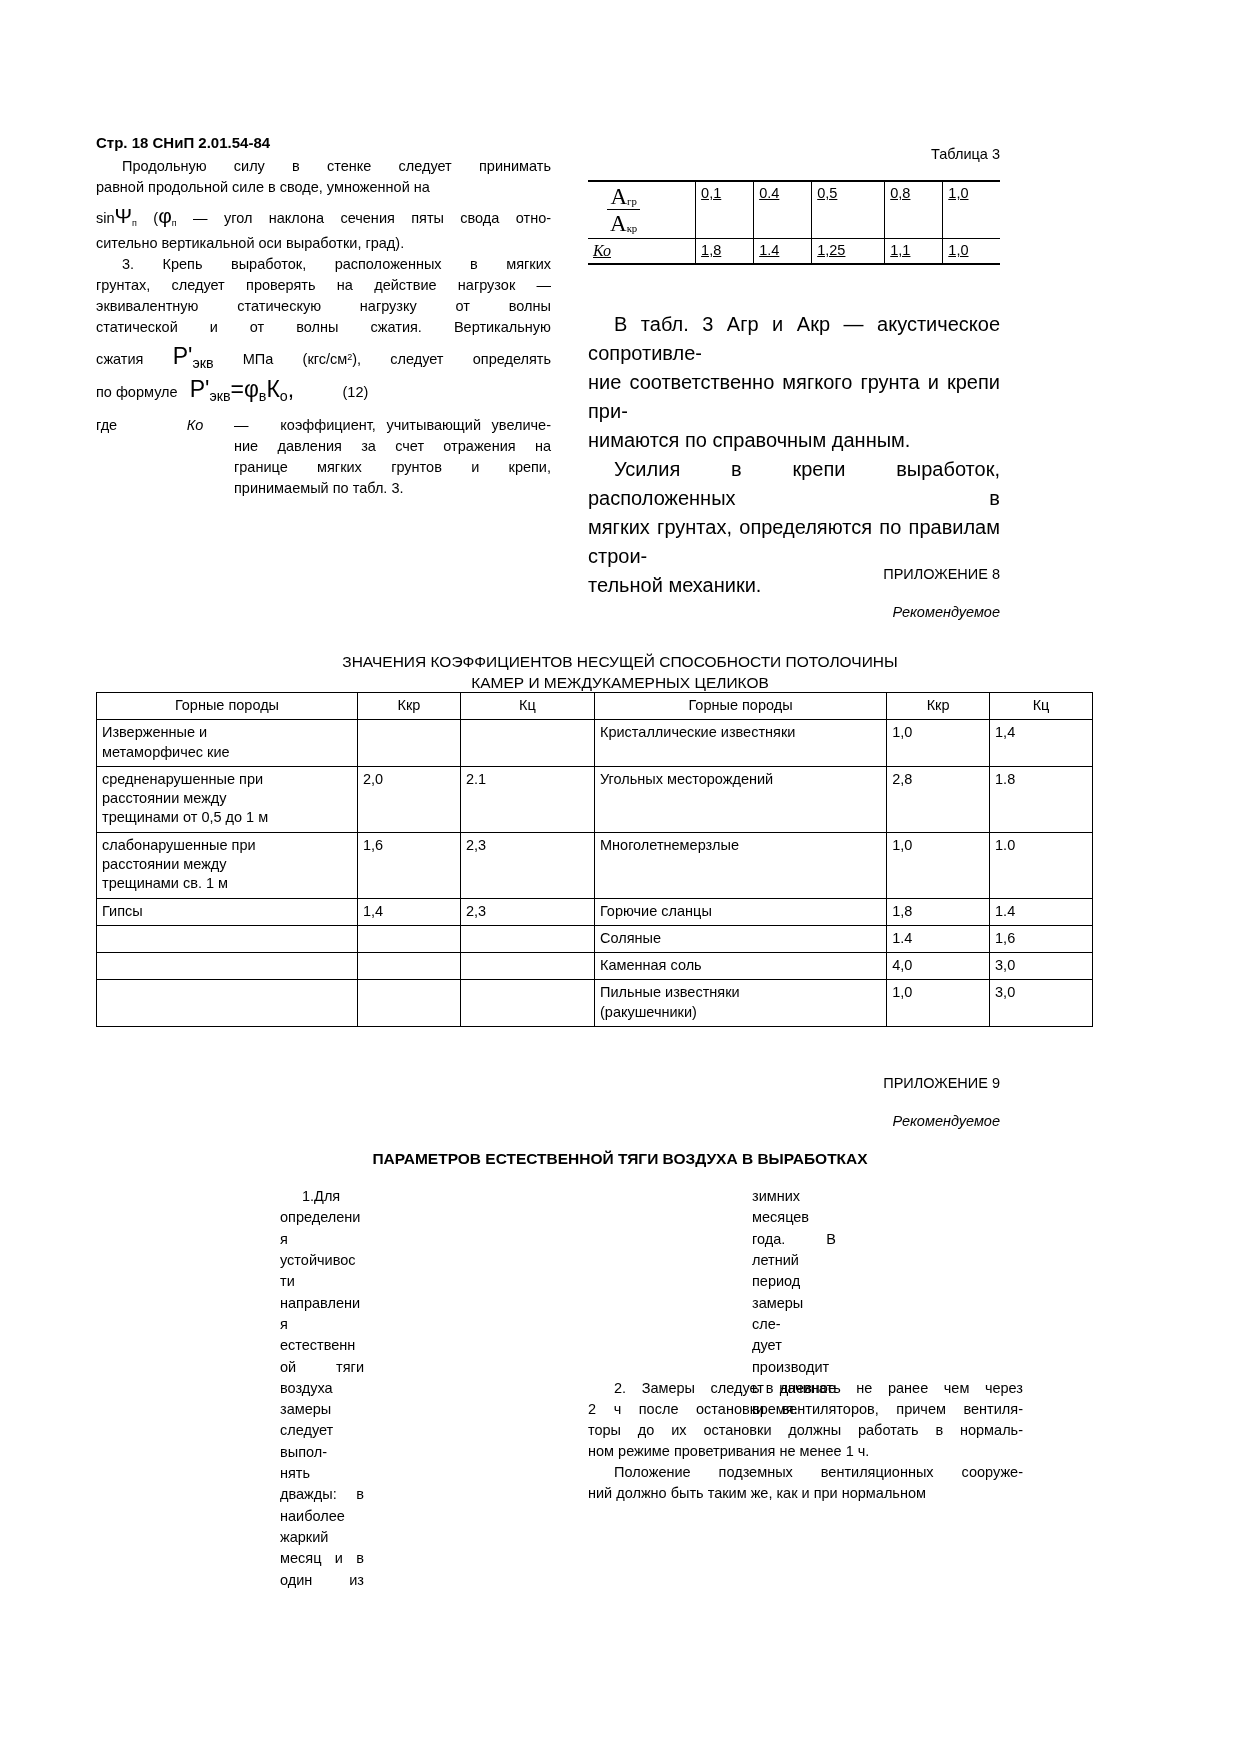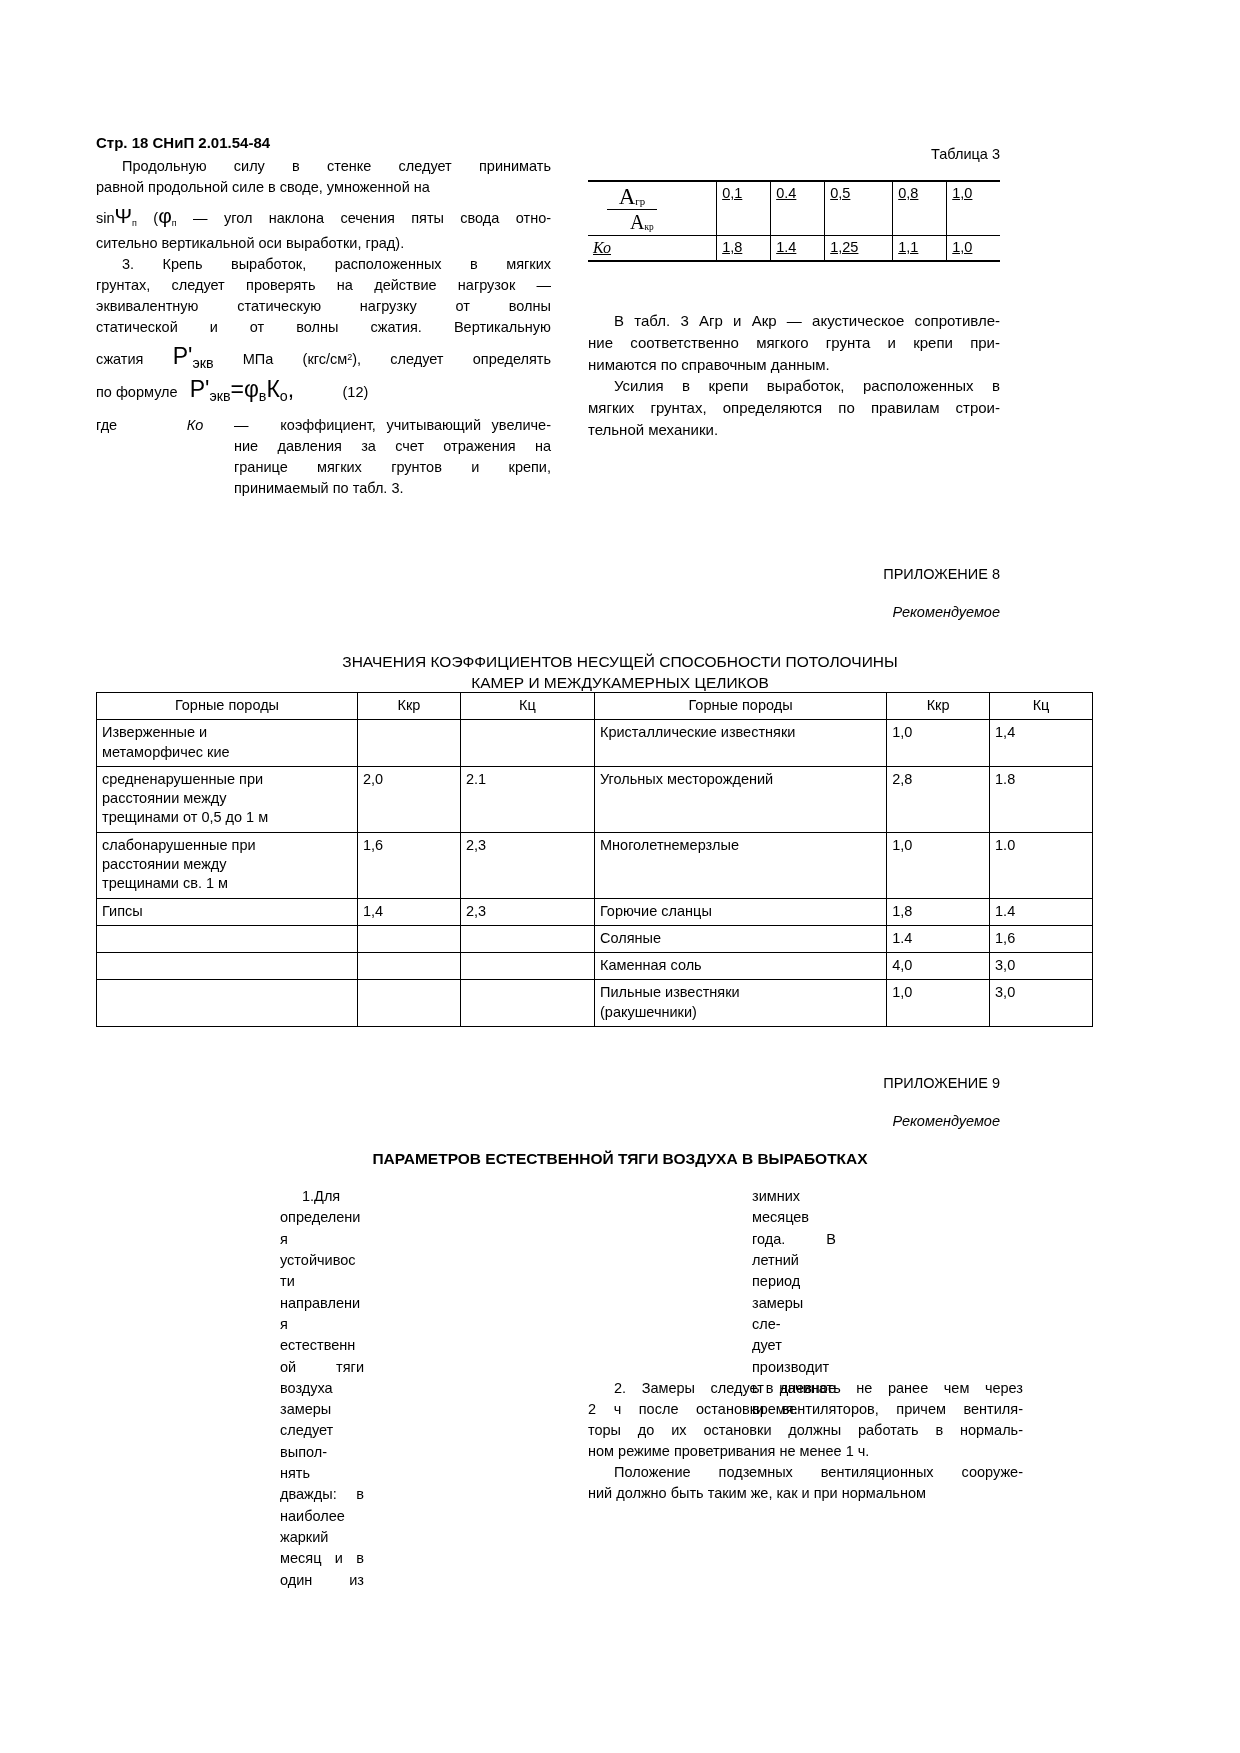--- a/index.html
+++ b/index.html
@@ -31,21 +31,21 @@
     top: 132px;
     width: 455px;
     font-size: 14.5px;
     line-height: 1.45;
   }
   #top-right-col {
     position: absolute;
     left: 588px;
     top: 146px;
     width: 412px;
-    font-size: 15px;
+    font-size: 20px;
     line-height: 1.45;
   }
   .hdr-stamp {
     font-weight: bold;
     font-size: 15px;
     margin-bottom: 2px;
   }
   .para {
     margin: 0;
     text-indent: 26px;
@@ -123,22 +123,21 @@
   }
   .frac .num {
     display: block;
     border-bottom: 1.4px solid #000;
     padding: 0 3px 1px 3px;
     font-size: 23px;
   }
   .frac .den {
     display: block;
     padding: 2px 3px 0 3px;
-    font-size: 20px;
-    margin-left: 20px;
+    font-size: 23px;
   }
   .frac sub { font-size: 0.47em; vertical-align: -0.1em; }
   .ko-cell { font-style: italic; font-family: "Liberation Serif", serif; font-size: 16px; }
 
   
   #app8-num {
     position: absolute;
     left: 600px; top: 566px; width: 400px;
     text-align: right; font-size: 14.5px;
   }

